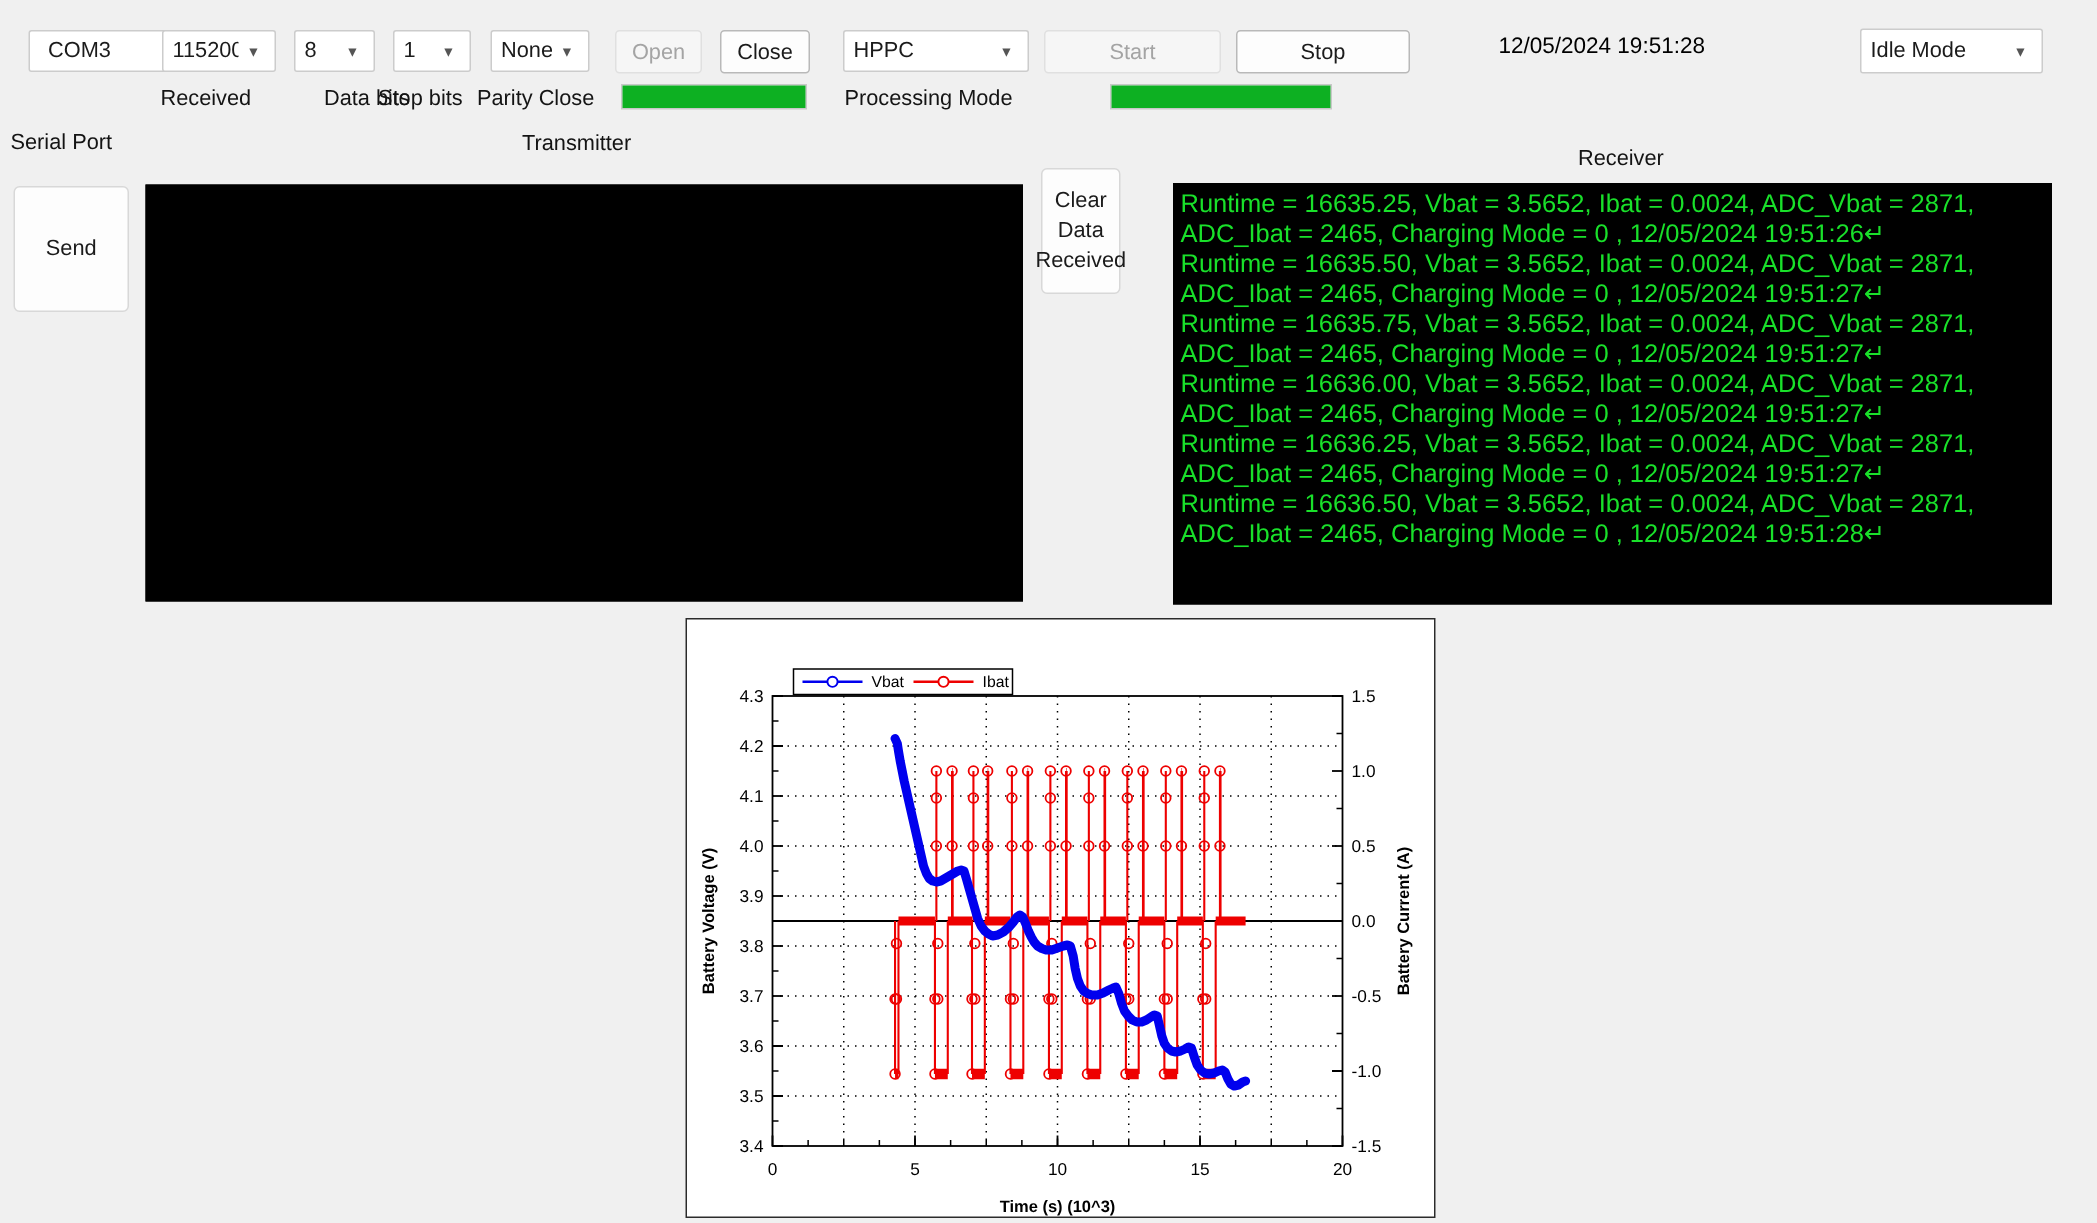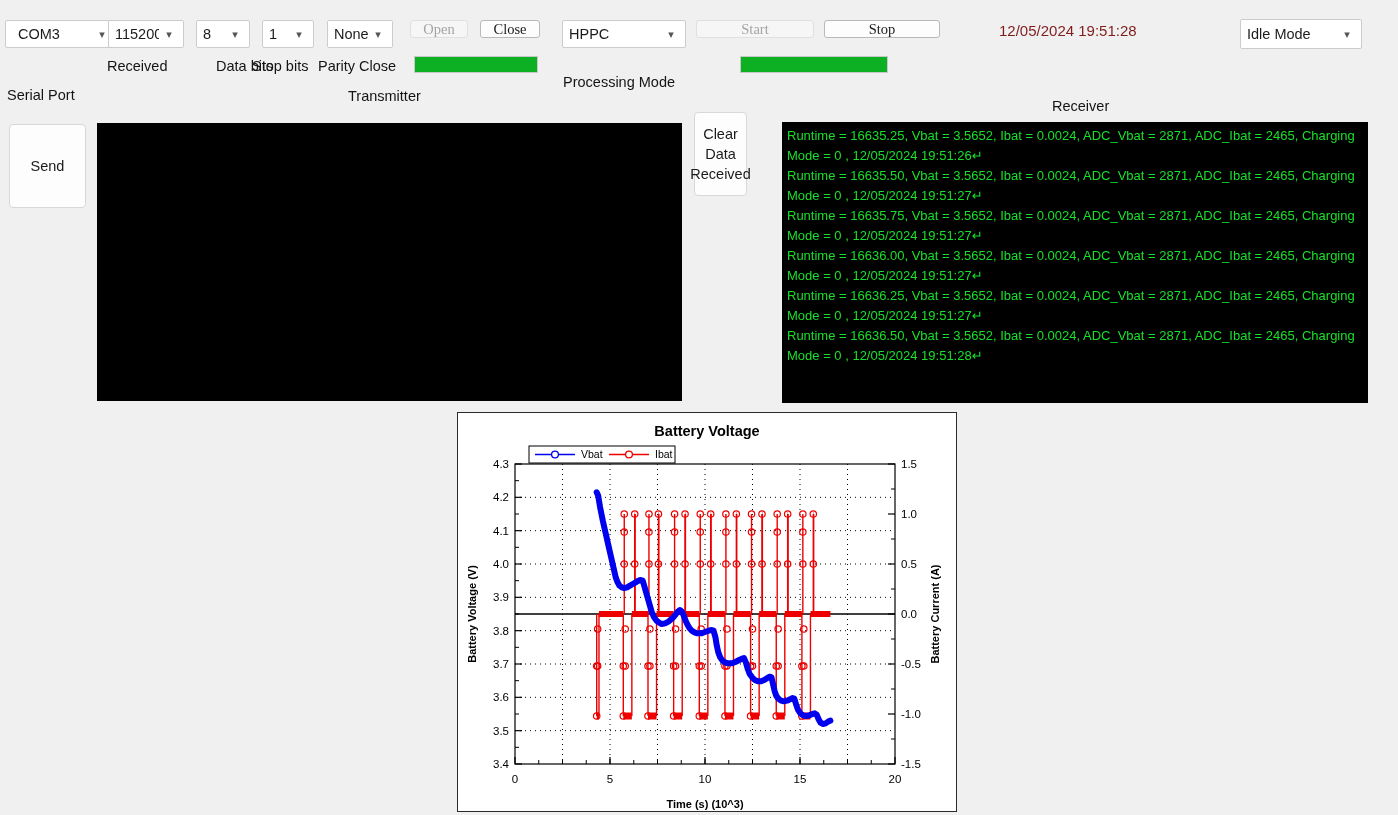--- a/index.html
+++ b/index.html
@@ -36,30 +36,29 @@
     cursor: default;
   }
   .combo .cv { flex: 1 1 auto; white-space: nowrap; overflow: hidden; }
   .combo .chev {
     width: 20px; text-align: center; color: #555; font-size: 11px;
     flex: 0 0 auto; padding-right: 4px;
   }
 
   .btn {
     position: absolute;
-    height: 18px;
+    height: 29px;
     background: #fdfdfd;
     border: 1px solid #d0d0d0;
     border-radius: 3px;
     box-sizing: border-box;
     display: flex; align-items: center; justify-content: center;
     font-size: 14.5px;
     color: #1b1b1b;
     cursor: default;
-    font-family: Liberation Serif, serif;
   }
   .btn.disabled { color: #a4a4a4; background: #f6f6f6; border-color: #e0e0e0; }
   .btn.strong { border-color: #b9b9b9; }
 
   .cap {
     position: absolute;
     font-size: 14.5px;
     color: #141414;
     white-space: nowrap;
   }
@@ -72,21 +71,21 @@
     box-sizing: border-box;
     padding: 0;
   }
   .pbar > i {
     display: block; height: 100%; background: #0db022;
   }
 
   .clock {
     position: absolute;
     font-size: 15px;
-    color: #7f1d1d;
+    color: #000000;
     white-space: nowrap;
   }
 
   
   .sectitle {
     position: absolute;
     font-size: 14.5px;
     color: #141414;
     white-space: nowrap;
   }
@@ -111,21 +110,21 @@
     overflow: hidden;
   }
   #rx-area {
     position: absolute;
     background: #000000;
     border: 1px solid #000;
     box-sizing: border-box;
     overflow: hidden;
     padding: 3px 4px 0 4px;
     font-family: "Liberation Sans", sans-serif;
-    font-size: 13px;
+    font-size: 17px;
     line-height: 20px;
     color: #19e02a;
     white-space: pre-wrap;
     word-break: break-word;
   }
   #rx-area .ln { display: block; }
 
   
   #chart-panel {
     position: absolute;
@@ -153,21 +152,21 @@
   .legend-lbl {
     font-family: "Liberation Sans", sans-serif;
     font-size: 10.5px; fill: #000;
   }
 </style>
 </head>
 <body>
 
 <div id="toolbar">
 
-  <div class="combo" style="left:5px; top:20px; width:112px;padding-left:12px;">
+  <div class="combo" style="left:19px; top:20px; width:112px;padding-left:12px;">
     <span class="cv">COM3</span>
     <span class="chev">▾</span>
   </div>
   <div class="cap" style="left:7px; top:58px;margin-top:29px;">Serial Port</div>
 
   <div class="combo" style="left:108px; top:20px; width:76px;">
     <span class="cv">115200</span>
     <span class="chev">▾</span>
   </div>
   <div class="cap" style="left:107px; top:58px;">Received</div>
@@ -194,21 +193,21 @@
   <div class="btn strong" style="left:480px; top:20px; width:60px;">Close</div>
 
   <div class="pbar" style="left:414px; top:56px; width:124px;">
       <i style="width: 100%; background: rgb(13, 176, 34);"></i>
     </div>
 
   <div class="combo" style="left:562px; top:20px; width:124px;">
     <span class="cv">HPPC</span>
     <span class="chev">▾</span>
   </div>
-  <div class="cap" style="left:563px; top:74px;">Processing Mode</div>
+  <div class="cap" style="left:563px; top:58px;">Processing Mode</div>
 
   <div class="btn disabled" style="left:696px; top:20px; width:118px;">Start</div>
   <div class="btn strong" style="left:824px; top:20px; width:116px;">Stop</div>
 
   <div class="pbar" style="left:740px; top:56px; width:148px;">
       <i style="width: 100%; background: rgb(13, 176, 34);"></i>
     </div>
 
   <div class="clock" style="left:999px; top:22px;">12/05/2024 19:51:28</div>
 
@@ -230,21 +229,20 @@
   <span>
     <span>Clear</span><br>
     <span>Data</span><br>
     <span>Received</span>
   </span>
 </div>
 
 <div id="rx-area" style="left: 782px; top: 122px; width: 586px; height: 281px; color: rgb(25, 224, 42);"><span class="ln">Runtime = 16635.25, Vbat = 3.5652, Ibat = 0.0024, ADC_Vbat = 2871, ADC_Ibat = 2465, Charging Mode = 0 , 12/05/2024 19:51:26↵</span><span class="ln">Runtime = 16635.50, Vbat = 3.5652, Ibat = 0.0024, ADC_Vbat = 2871, ADC_Ibat = 2465, Charging Mode = 0 , 12/05/2024 19:51:27↵</span><span class="ln">Runtime = 16635.75, Vbat = 3.5652, Ibat = 0.0024, ADC_Vbat = 2871, ADC_Ibat = 2465, Charging Mode = 0 , 12/05/2024 19:51:27↵</span><span class="ln">Runtime = 16636.00, Vbat = 3.5652, Ibat = 0.0024, ADC_Vbat = 2871, ADC_Ibat = 2465, Charging Mode = 0 , 12/05/2024 19:51:27↵</span><span class="ln">Runtime = 16636.25, Vbat = 3.5652, Ibat = 0.0024, ADC_Vbat = 2871, ADC_Ibat = 2465, Charging Mode = 0 , 12/05/2024 19:51:27↵</span><span class="ln">Runtime = 16636.50, Vbat = 3.5652, Ibat = 0.0024, ADC_Vbat = 2871, ADC_Ibat = 2465, Charging Mode = 0 , 12/05/2024 19:51:28↵</span></div>
 
 <div id="chart-panel">
-  <div id="chart-title">Battery Voltage</div>
   <svg id="chart-svg" width="498" height="398">
       <line x1="57" y1="317.66666666666663" x2="437" y2="317.66666666666663" stroke="#000" stroke-width="1" stroke-dasharray="1,4"></line>
       <line x1="57" y1="284.33333333333326" x2="437" y2="284.33333333333326" stroke="#000" stroke-width="1" stroke-dasharray="1,4"></line>
       <line x1="57" y1="250.9999999999999" x2="437" y2="250.9999999999999" stroke="#000" stroke-width="1" stroke-dasharray="1,4"></line>
       <line x1="57" y1="217.66666666666669" x2="437" y2="217.66666666666669" stroke="#000" stroke-width="1" stroke-dasharray="1,4"></line>
       <line x1="57" y1="184.33333333333331" x2="437" y2="184.33333333333331" stroke="#000" stroke-width="1" stroke-dasharray="1,4"></line>
       <line x1="57" y1="150.99999999999994" x2="437" y2="150.99999999999994" stroke="#000" stroke-width="1" stroke-dasharray="1,4"></line>
       <line x1="57" y1="117.66666666666674" x2="437" y2="117.66666666666674" stroke="#000" stroke-width="1" stroke-dasharray="1,4"></line>
       <line x1="57" y1="84.3333333333332" x2="437" y2="84.3333333333332" stroke="#000" stroke-width="1" stroke-dasharray="1,4"></line>
       <line x1="104.5" y1="51" x2="104.5" y2="351" stroke="#000" stroke-width="1" stroke-dasharray="1,4"></line>

